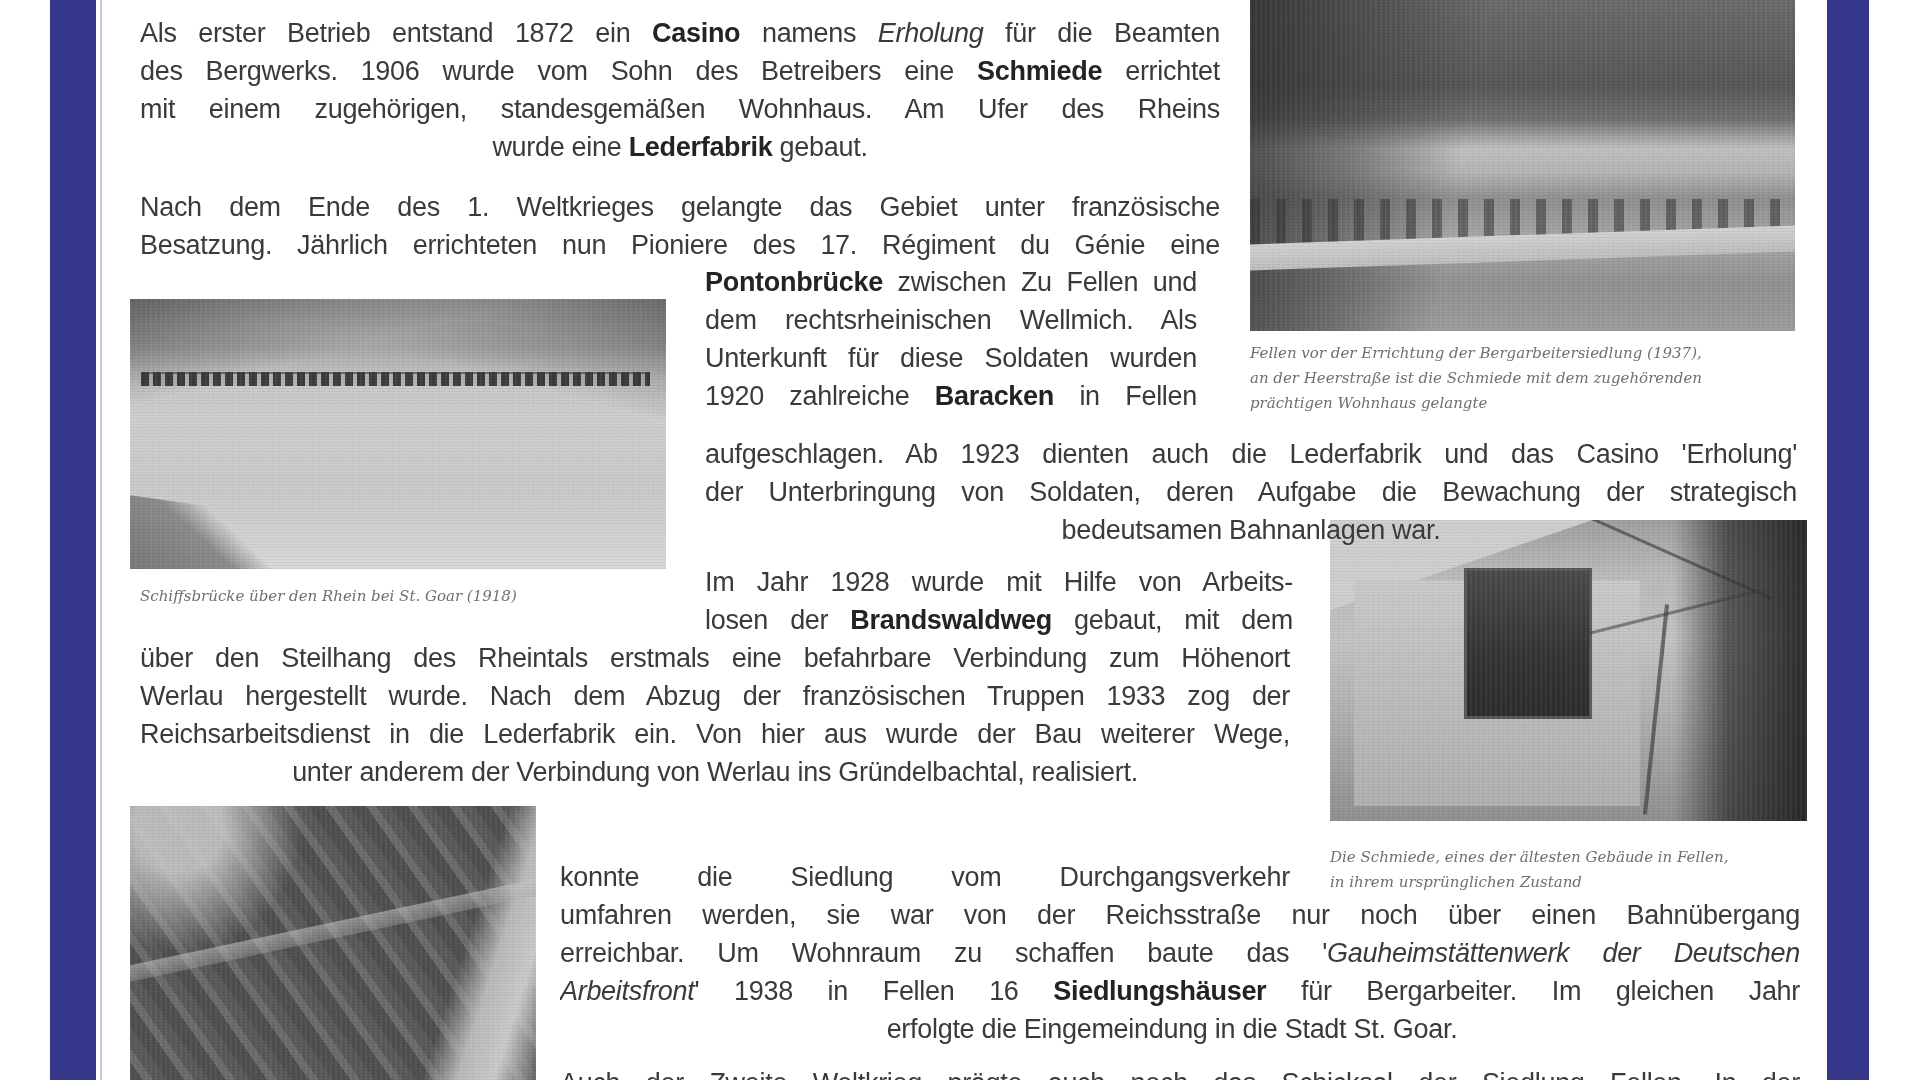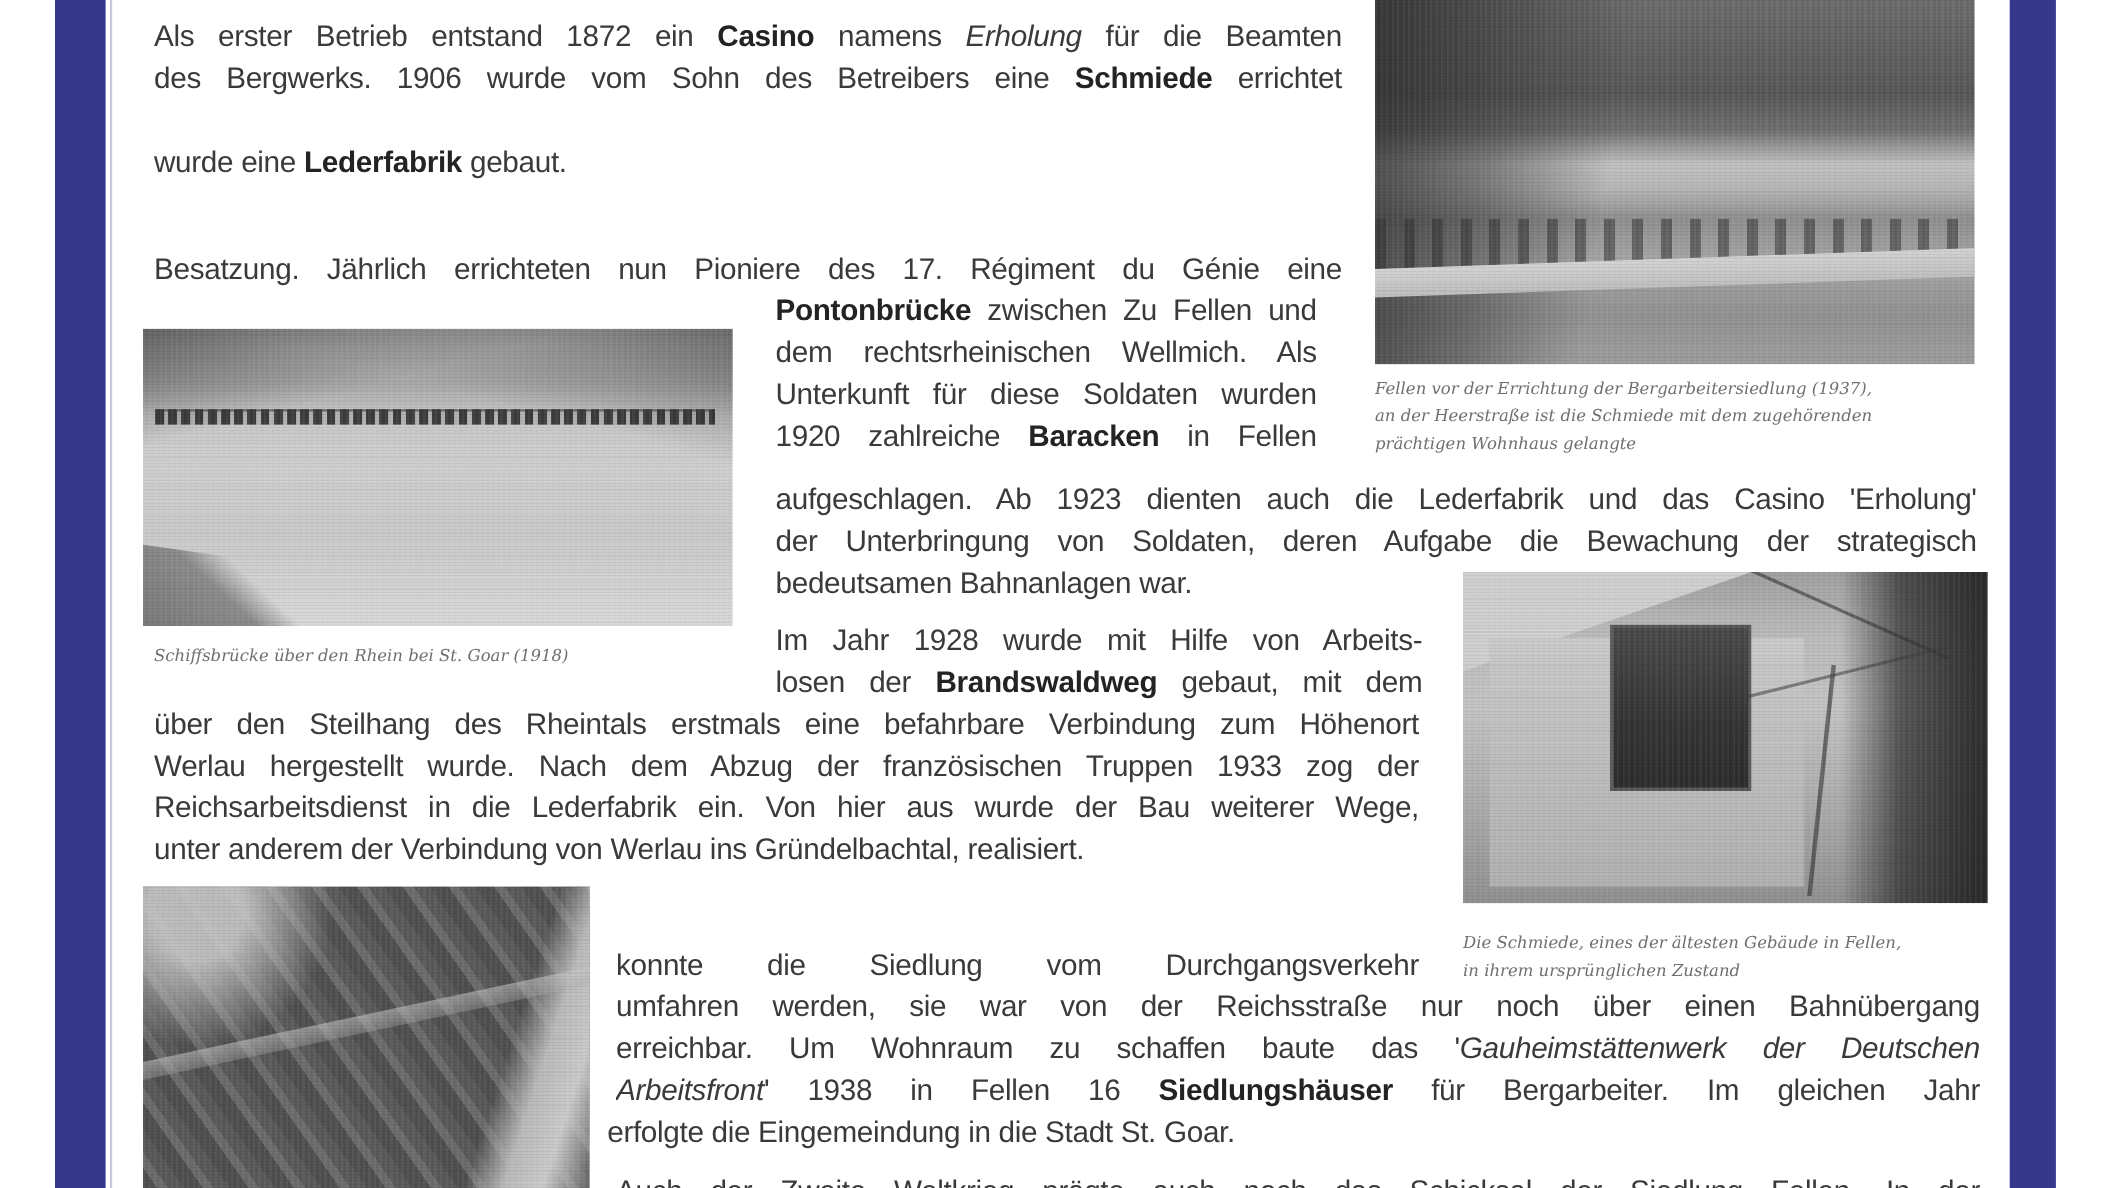--- a/index.html
+++ b/index.html
@@ -6,21 +6,21 @@
   .page{position:relative;width:1920px;height:1080px;background:#ffffff;overflow:hidden;
         font-family:"Liberation Sans",sans-serif;padding-left:12px;}
   .bar{position:absolute;top:0;bottom:0;background:#35388b;}
   .bar-left{left:50px;width:46px;}
   .bar-right{left:1827px;width:42px;}
   .thinline{position:absolute;top:0;bottom:0;left:100px;width:2px;background:#c6c9de;}
 
   .line{position:absolute;font-size:27px;line-height:34px;height:36px;color:#3a3a3a;
         letter-spacing:-0.3px;overflow:hidden;}
   .just{text-align:justify;text-align-last:justify;}
-  .left{text-align:left;white-space:nowrap;}
+  .left{text-align:center;white-space:nowrap;}
   .line b{font-weight:700;color:#232323;}
   .line i{font-style:italic;}
 
   .cap{position:absolute;font-family:"DejaVu Serif",serif;font-style:italic;font-size:15px;
        line-height:25px;color:#6f6f6f;white-space:nowrap;}
 
   .photo{position:absolute;overflow:hidden;background:#b0b0b0;}
   .photo::after{content:"";position:absolute;inset:0;pointer-events:none;
        background:repeating-linear-gradient(0deg,rgba(0,0,0,.05) 0 1px,transparent 1px 3px),
                   repeating-linear-gradient(90deg,rgba(255,255,255,.05) 0 2px,transparent 2px 5px);}
@@ -91,22 +91,24 @@
     <div class="s-branch2"></div>
     <div class="s-pole"></div>
   </div>
   <div class="photo" id="ph-aerial">
     <div class="a-road"></div>
     <div class="a-road2"></div>
   </div>
 
   <div class="line just" style="left:140px;top:16px;width:1080px">Als erster Betrieb entstand 1872 ein <b>Casino</b> namens <i>Erholung</i> für die Beamten</div>
   <div class="line just" style="left:140px;top:54px;width:1080px">des Bergwerks. 1906 wurde vom Sohn des Betreibers eine <b>Schmiede</b> errichtet</div>
+  <div class="line just" style="left:140px;top:92px;width:1080px">mit einem zugehörigen, standesgemäßen Wohnhaus. Am Ufer des Rheins</div>
   <div class="line left" style="left:140px;top:130px;width:1080px">wurde eine <b>Lederfabrik</b> gebaut.</div>
 
+  <div class="line just" style="left:140px;top:190px;width:1080px">Nach dem Ende des 1. Weltkrieges gelangte das Gebiet unter französische</div>
   <div class="line just" style="left:140px;top:228px;width:1080px">Besatzung. Jährlich errichteten nun Pioniere des 17. Régiment du Génie eine</div>
   <div class="line just" style="left:705px;top:265px;width:492px"><b>Pontonbrücke</b> zwischen Zu Fellen und</div>
   <div class="line just" style="left:705px;top:303px;width:492px">dem rechtsrheinischen Wellmich. Als</div>
   <div class="line just" style="left:705px;top:341px;width:492px">Unterkunft für diese Soldaten wurden</div>
   <div class="line just" style="left:705px;top:379px;width:492px">1920 zahlreiche <b>Baracken</b> in Fellen</div>
   <div class="line just" style="left:705px;top:437px;width:1092px">aufgeschlagen. Ab 1923 dienten auch die Lederfabrik und das Casino 'Erholung'</div>
   <div class="line just" style="left:705px;top:475px;width:1092px">der Unterbringung von Soldaten, deren Aufgabe die Bewachung der strategisch</div>
   <div class="line left" style="left:705px;top:513px;width:1092px">bedeutsamen Bahnanlagen war.</div>
 
   <div class="line just" style="left:705px;top:565px;width:588px">Im Jahr 1928 wurde mit Hilfe von Arbeits-</div>

